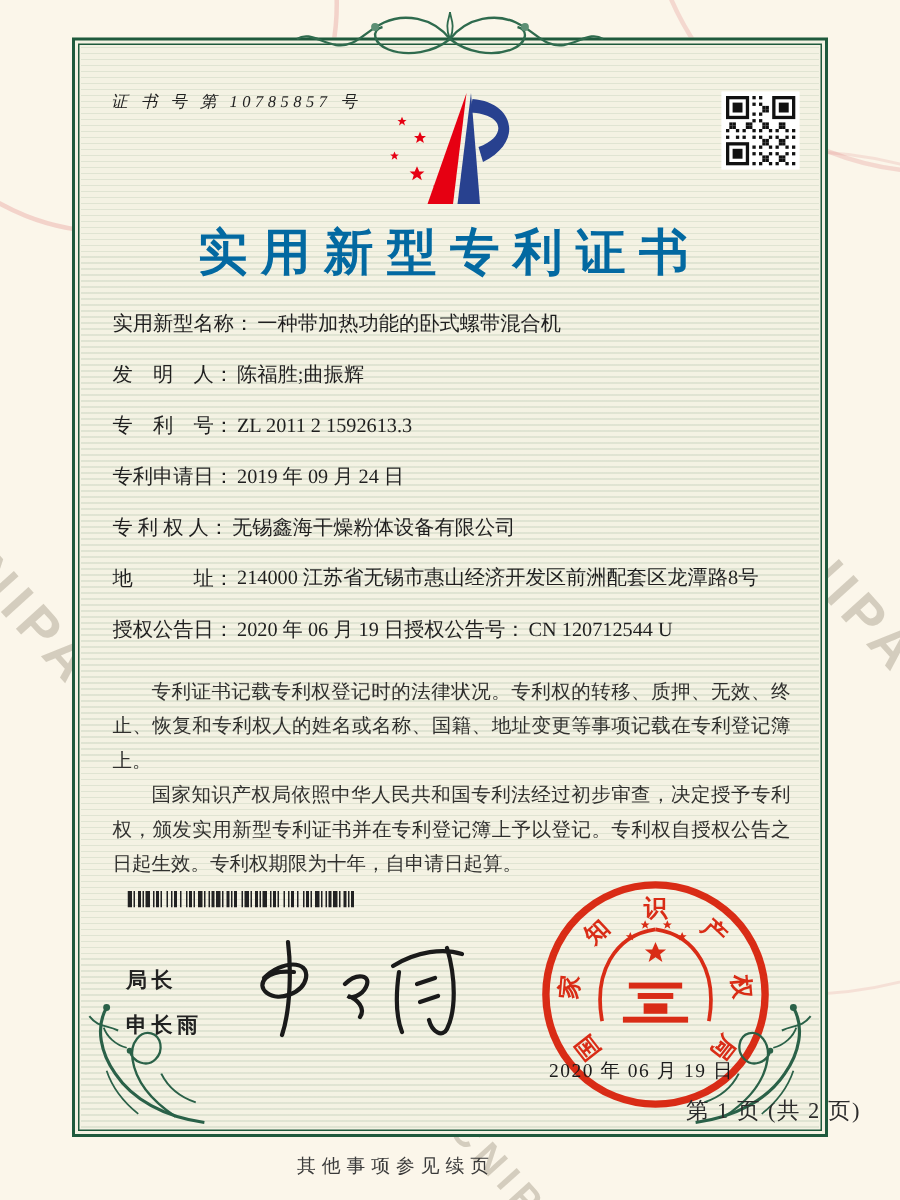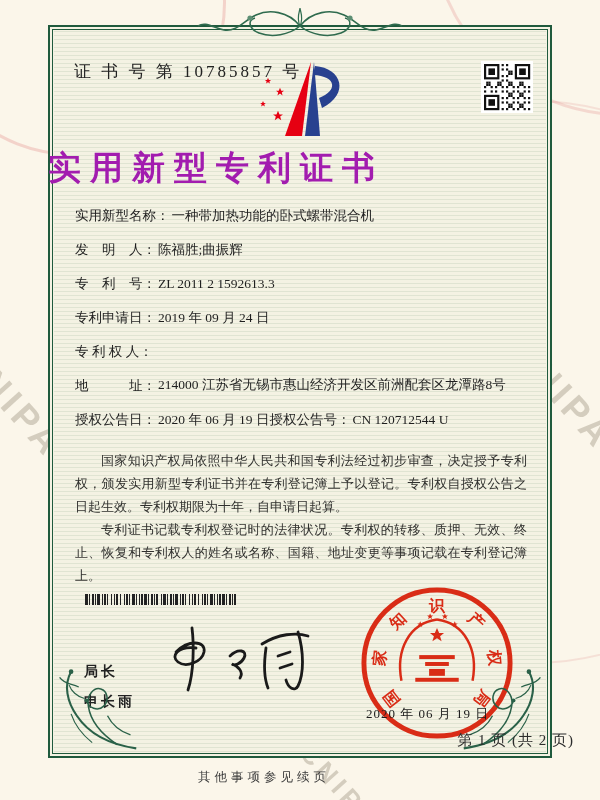--- a/index.html
+++ b/index.html
@@ -21,44 +21,44 @@
 
   
   .panel{position:absolute;left:48px;top:25px;width:504px;height:733px;
          border:2px solid #1f5a3d;background:#f4f2e3;box-sizing:border-box;}
   .panel::before{content:"";position:absolute;inset:2px;border:1px solid #1f5a3d;pointer-events:none;}
   .panel::after{content:"";position:absolute;inset:4px;pointer-events:none;
       background:repeating-linear-gradient(0deg, rgba(124,158,128,.17) 0 1px, rgba(0,0,0,0) 1px 4px);}
 
   .ornament{position:absolute;pointer-events:none;z-index:3;}
 
-  .cert-no{position:absolute;left:74px;top:60px;font-size:17px;letter-spacing:3px;color:#222;}
+  .cert-no{position:absolute;left:74px;top:60px;font-size:11px;letter-spacing:3px;color:#222;font-style:italic;}
   .logo{position:absolute;left:252px;top:56px;width:100px;height:86px;}
   .qr{position:absolute;left:481px;top:61px;width:52px;height:52px;background:#fff;padding:0;}
-  .title{position:absolute;left:48px;top:146px;width:504px;font-size:33px;
-         font-weight:700;letter-spacing:9px;color:#a21caf;}
+  .title{position:absolute;left:48px;top:146px;width:504px;text-align:center;font-size:33px;
+         font-weight:700;letter-spacing:9px;color:#0369a1;}
 
   .fields{position:absolute;left:75px;top:205px;width:452px;font-size:13.5px;color:#1f1f1f;}
   .field-row{display:flex;line-height:21px;margin-bottom:13px;}
   .field-row.first{}
   .field-label{white-space:pre;flex:0 0 auto;}
   .field-value{margin-left:2px;}
   .field-row.address .field-value{max-width:360px;line-height:19px;}
   .grant-pair2{display:flex;}
 
   .paragraphs{position:absolute;left:75px;top:449px;width:452px;font-size:13px;color:#30302e;
               text-align:justify;}
   .paragraphs p{margin:0;text-indent:2em;line-height:23px;}
 
   .barcode{position:absolute;left:85px;top:594px;width:152px;height:11px;}
 
   .seal{position:absolute;left:358px;top:584px;width:158px;height:158px;}
   .seal-date{position:absolute;left:366px;top:705px;font-size:13px;color:#1b1b1b;letter-spacing:1px;z-index:4;}
 
-  .signer{position:absolute;left:84px;top:663px;font-family:"Liberation Sans","DejaVu Sans",sans-serif;
+  .signer{position:absolute;left:84px;top:645px;font-family:"Liberation Sans","DejaVu Sans",sans-serif;
           font-size:14px;font-weight:600;color:#222;}
   .signer div{margin-bottom:12px;letter-spacing:3px;}
   .signature{position:absolute;left:150px;top:622px;width:170px;height:74px;}
 
   .page-info{position:absolute;left:48px;top:731px;width:504px;text-align:right;font-size:15px;
              letter-spacing:1px;color:#2c2c2c;z-index:4;margin-left:22px;}
   .cont-note{position:absolute;left:0;top:769px;width:528px;text-align:center;font-size:12.5px;
              letter-spacing:4px;color:#3a3a3a;}
 </style>
 </head>
@@ -242,38 +242,39 @@
     <div class="field-row">
       <span class="field-label">专　利　号：</span>
       <span class="field-value">ZL 2011 2 1592613.3</span>
     </div>
     <div class="field-row">
       <span class="field-label">专利申请日：</span>
       <span class="field-value">2019 年 09 月 24 日</span>
     </div>
     <div class="field-row">
       <span class="field-label">专 利 权 人：</span>
+      <span class="field-value">无锡鑫海干燥粉体设备有限公司</span>
     </div>
     <div class="field-row address">
       <span class="field-label">地　　　址：</span>
       <span class="field-value">214000 江苏省无锡市惠山经济开发区前洲配套区龙潭路8号</span>
     </div>
     <div class="field-row">
       <span class="field-label">授权公告日：</span>
       <span class="field-value">2020 年 06 月 19 日</span>
       <span class="grant-pair2">
         <span class="field-label">授权公告号：</span>
         <span class="field-value">CN 120712544 U</span>
       </span>
     </div>
   </div>
 
   <div class="paragraphs">
+    <p>专利证书记载专利权登记时的法律状况。专利权的转移、质押、无效、终止、恢复和专利权人的姓名或名称、国籍、地址变更等事项记载在专利登记簿上。</p>
     <p>国家知识产权局依照中华人民共和国专利法经过初步审查，决定授予专利权，颁发实用新型专利证书并在专利登记簿上予以登记。专利权自授权公告之日起生效。专利权期限为十年，自申请日起算。</p>
-    <p>专利证书记载专利权登记时的法律状况。专利权的转移、质押、无效、终止、恢复和专利权人的姓名或名称、国籍、地址变更等事项记载在专利登记簿上。</p>
   </div>
 
   <svg class="barcode" id="bcsvg">
       <rect x="0" y="0" width="3" height="11" fill="#222"></rect>
       <rect x="4" y="0" width="1" height="11" fill="#222"></rect>
       <rect x="7" y="0" width="2" height="11" fill="#222"></rect>
       <rect x="10" y="0" width="1" height="11" fill="#222"></rect>
       <rect x="12" y="0" width="3" height="11" fill="#222"></rect>
       <rect x="17" y="0" width="1" height="11" fill="#222"></rect>
       <rect x="19" y="0" width="2" height="11" fill="#222"></rect>

